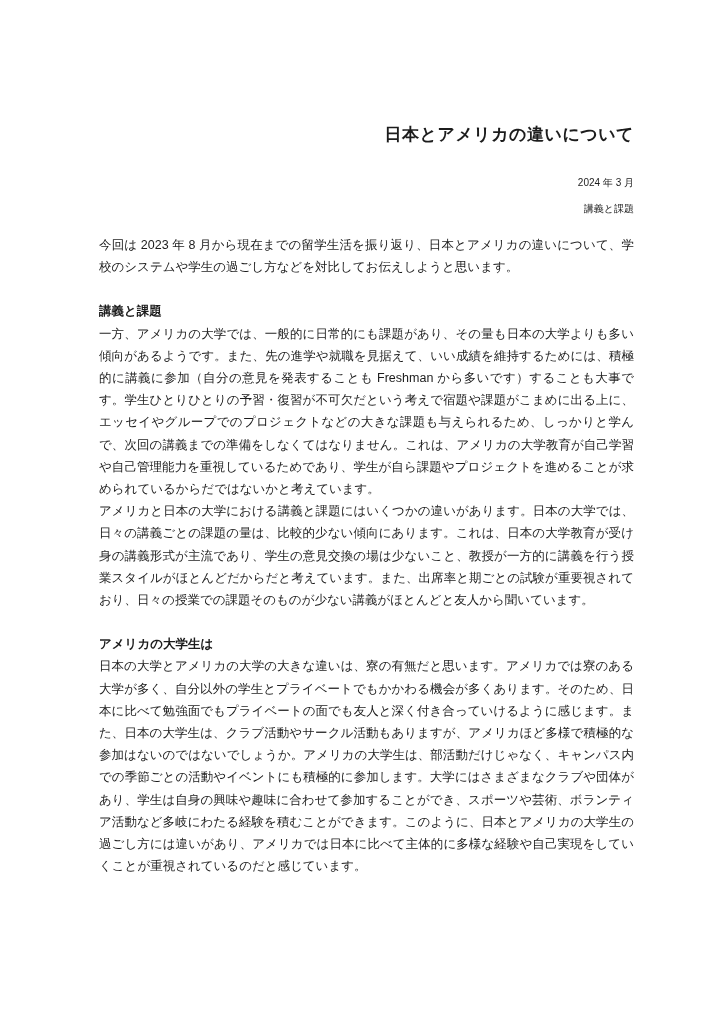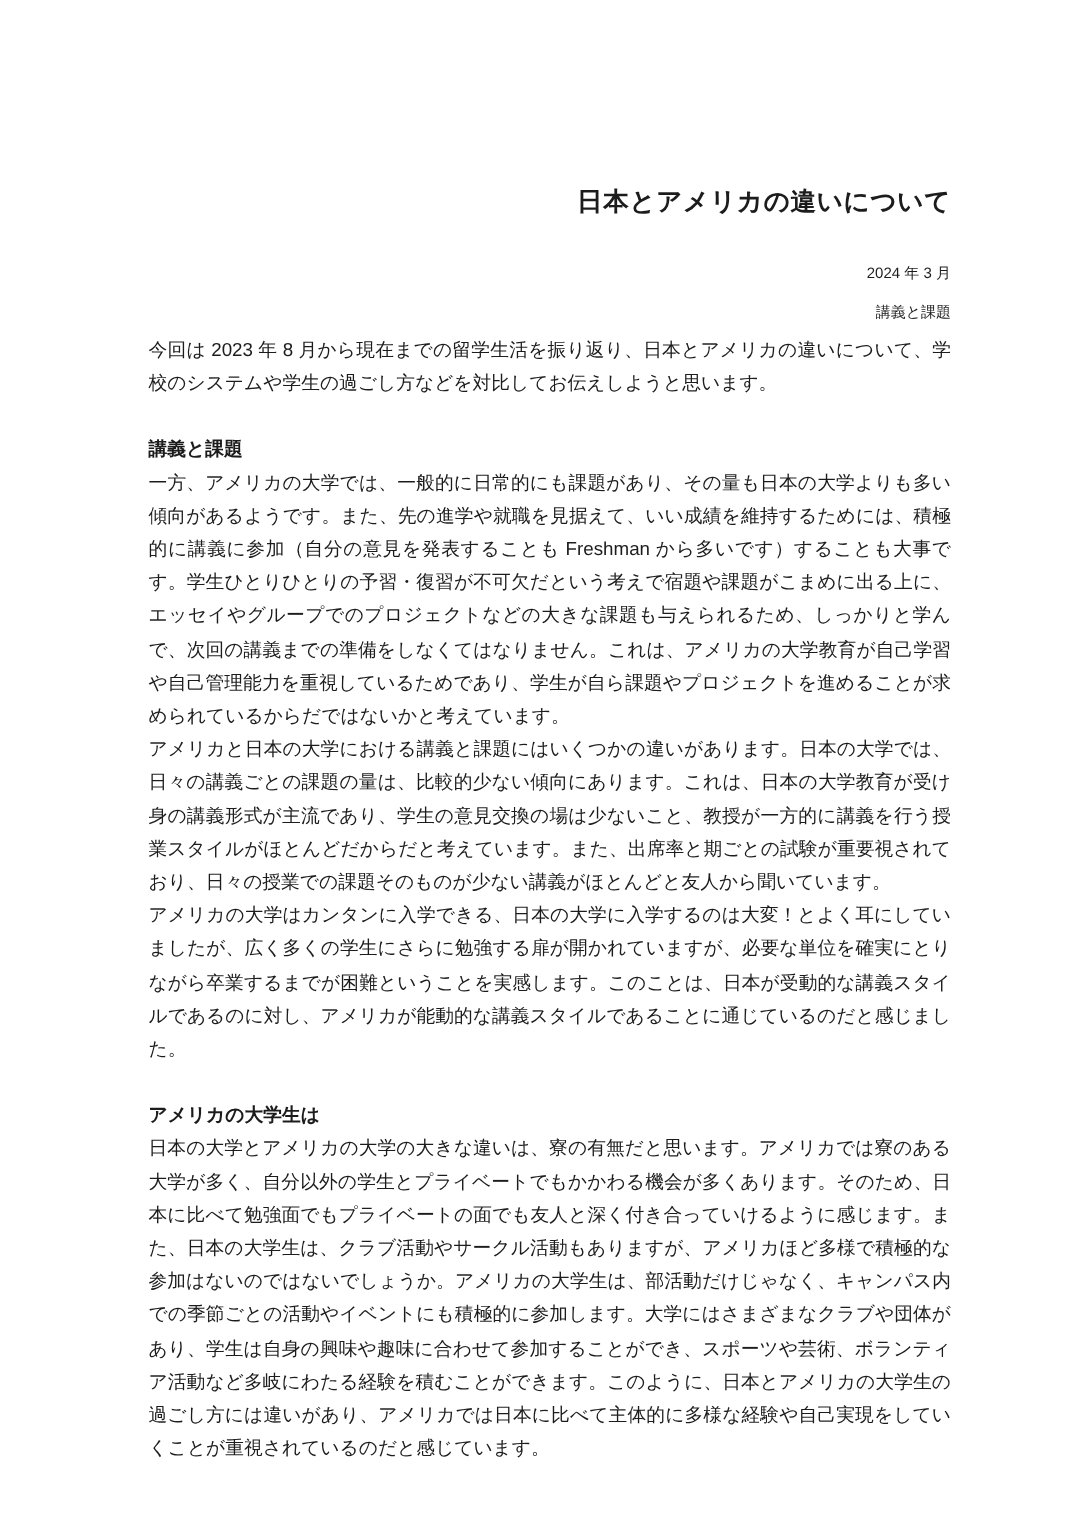--- a/index.html
+++ b/index.html
@@ -38,21 +38,21 @@
   .body-text {
     margin: 0;
     font-size: 12.5px;
     line-height: 22.2px;
     text-align: justify;
     text-justify: inter-ideograph;
     word-break: break-all;
     overflow-wrap: break-word;
   }
   .intro {
-    margin-top: 0;
+    margin-top: 12px;
   }
   .section-heading {
     margin: 22px 0 0 0;
     font-size: 12.5px;
     font-weight: 700;
     line-height: 22.2px;
   }
   .section-campus {
     display: block;
   }
@@ -69,21 +69,20 @@
       <div>2024 年 3 月</div>
       <div>講義と課題</div>
     </div>
 
     <p class="body-text intro">今回は 2023 年 8 月から現在までの留学生活を振り返り、日本とアメリカの違いについて、学校のシステムや学生の過ごし方などを対比してお伝えしようと思います。</p>
 
     <section>
       <h2 class="section-heading">講義と課題</h2>
       <p class="body-text">一方、アメリカの大学では、一般的に日常的にも課題があり、その量も日本の大学よりも多い傾向があるようです。また、先の進学や就職を見据えて、いい成績を維持するためには、積極的に講義に参加（自分の意見を発表することも Freshman から多いです）することも大事です。学生ひとりひとりの予習・復習が不可欠だという考えで宿題や課題がこまめに出る上に、エッセイやグループでのプロジェクトなどの大きな課題も与えられるため、しっかりと学んで、次回の講義までの準備をしなくてはなりません。これは、アメリカの大学教育が自己学習や自己管理能力を重視しているためであり、学生が自ら課題やプロジェクトを進めることが求められているからだではないかと考えています。</p>
       <p class="body-text">アメリカと日本の大学における講義と課題にはいくつかの違いがあります。日本の大学では、日々の講義ごとの課題の量は、比較的少ない傾向にあります。これは、日本の大学教育が受け身の講義形式が主流であり、学生の意見交換の場は少ないこと、教授が一方的に講義を行う授業スタイルがほとんどだからだと考えています。また、出席率と期ごとの試験が重要視されており、日々の授業での課題そのものが少ない講義がほとんどと友人から聞いています。</p>
-      <p class="body-text">アメリカの大学はカンタンに入学できる、日本の大学に入学するのは大変！とよく耳にしていましたが、広く多くの学生にさらに勉強する扉が開かれていますが、必要な単位を確実にとりながら卒業するまでが困難ということを実感します。このことは、日本が受動的な講義スタイルであるのに対し、アメリカが能動的な講義スタイルであることに通じているのだと感じました。</p>
     </section>
 
     <section class="section-campus">
       <h2 class="section-heading">アメリカの大学生は</h2>
       <p class="body-text">日本の大学とアメリカの大学の大きな違いは、寮の有無だと思います。アメリカでは寮のある大学が多く、自分以外の学生とプライベートでもかかわる機会が多くあります。そのため、日本に比べて勉強面でもプライベートの面でも友人と深く付き合っていけるように感じます。また、日本の大学生は、クラブ活動やサークル活動もありますが、アメリカほど多様で積極的な参加はないのではないでしょうか。アメリカの大学生は、部活動だけじゃなく、キャンパス内での季節ごとの活動やイベントにも積極的に参加します。大学にはさまざまなクラブや団体があり、学生は自身の興味や趣味に合わせて参加することができ、スポーツや芸術、ボランティア活動など多岐にわたる経験を積むことができます。このように、日本とアメリカの大学生の過ごし方には違いがあり、アメリカでは日本に比べて主体的に多様な経験や自己実現をしていくことが重視されているのだと感じています。</p>
     </section>
 
   </div>
 </div>
 

